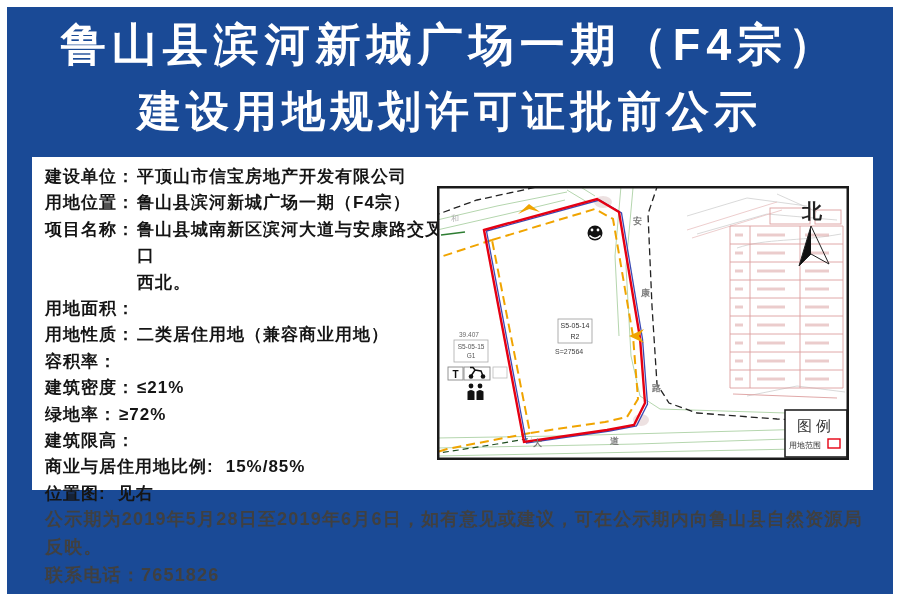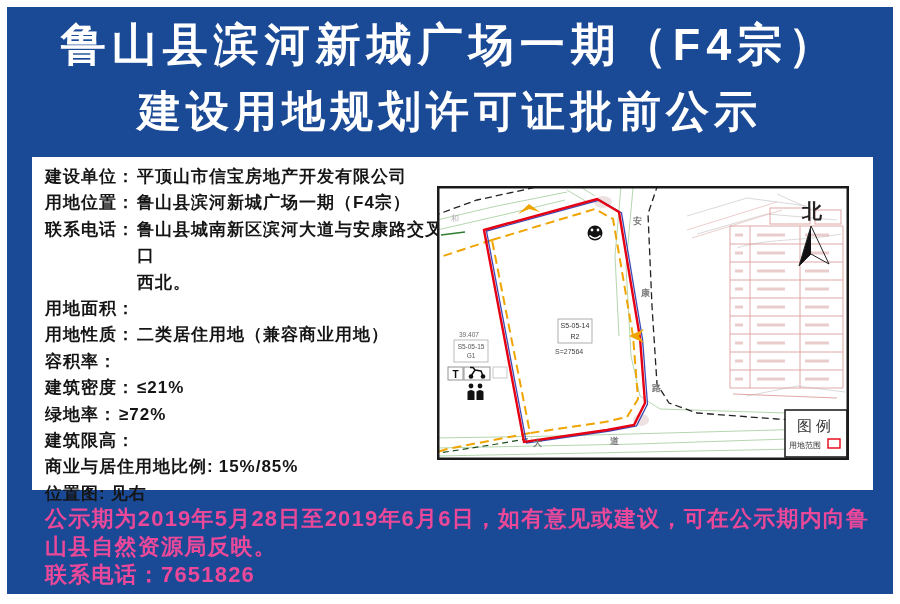--- a/index.html
+++ b/index.html
@@ -22,30 +22,30 @@
   .panel{
     position:absolute;left:32px;top:157px;width:841px;height:333px;
     background:#ffffff;
   }
   .info{
     position:absolute;left:13px;top:7px;width:402px;
     color:#151515;font-weight:bold;font-size:17px;letter-spacing:1px;
   }
   .row{display:flex;line-height:26.4px;align-items:flex-start;}
   .row .lbl{white-space:nowrap;flex:0 0 auto;margin-right:2px;}
-  .row.tight .lbl{margin-right:5px;}
+  .row.tight .lbl{margin-right:12px;}
   .row .val{flex:1 1 auto;}
   
   .map-wrap{position:absolute;left:405px;top:29px;width:412px;height:274px;}
   svg{display:block;}
   .map-char{font-size:9px;fill:#777;font-weight:bold;}
   
   .notice{
     position:absolute;left:45px;top:505px;width:830px;
-    color:#ec4899;font-weight:bold;font-size:22px;letter-spacing:1.2px;
+    color:#404040;font-weight:bold;font-size:18px;letter-spacing:1.2px;
     line-height:28px;
   }
 </style>
 </head>
 <body>
 
 <div class="blue-bg"></div>
 
 <div class="title-wrap">
   <div class="title-line1">鲁山县滨河新城广场一期（F4宗）</div>
@@ -56,21 +56,21 @@
   <div class="info">
     <div class="row">
       <span class="lbl">建设单位：</span>
       <span class="val">平顶山市信宝房地产开发有限公司</span>
     </div>
     <div class="row">
       <span class="lbl">用地位置：</span>
       <span class="val">鲁山县滨河新城广场一期（F4宗）</span>
     </div>
     <div class="row">
-      <span class="lbl">联系电话：</span>
+      <span class="lbl">项目名称：</span>
       <span class="val">
         <div>鲁山县城南新区滨河大道与安康路交叉口</div>
         <div>西北。</div>
       </span>
     </div>
     <div class="row">
       <span class="lbl">用地面积：</span>
     </div>
     <div class="row">
       <span class="lbl">用地性质：</span>

